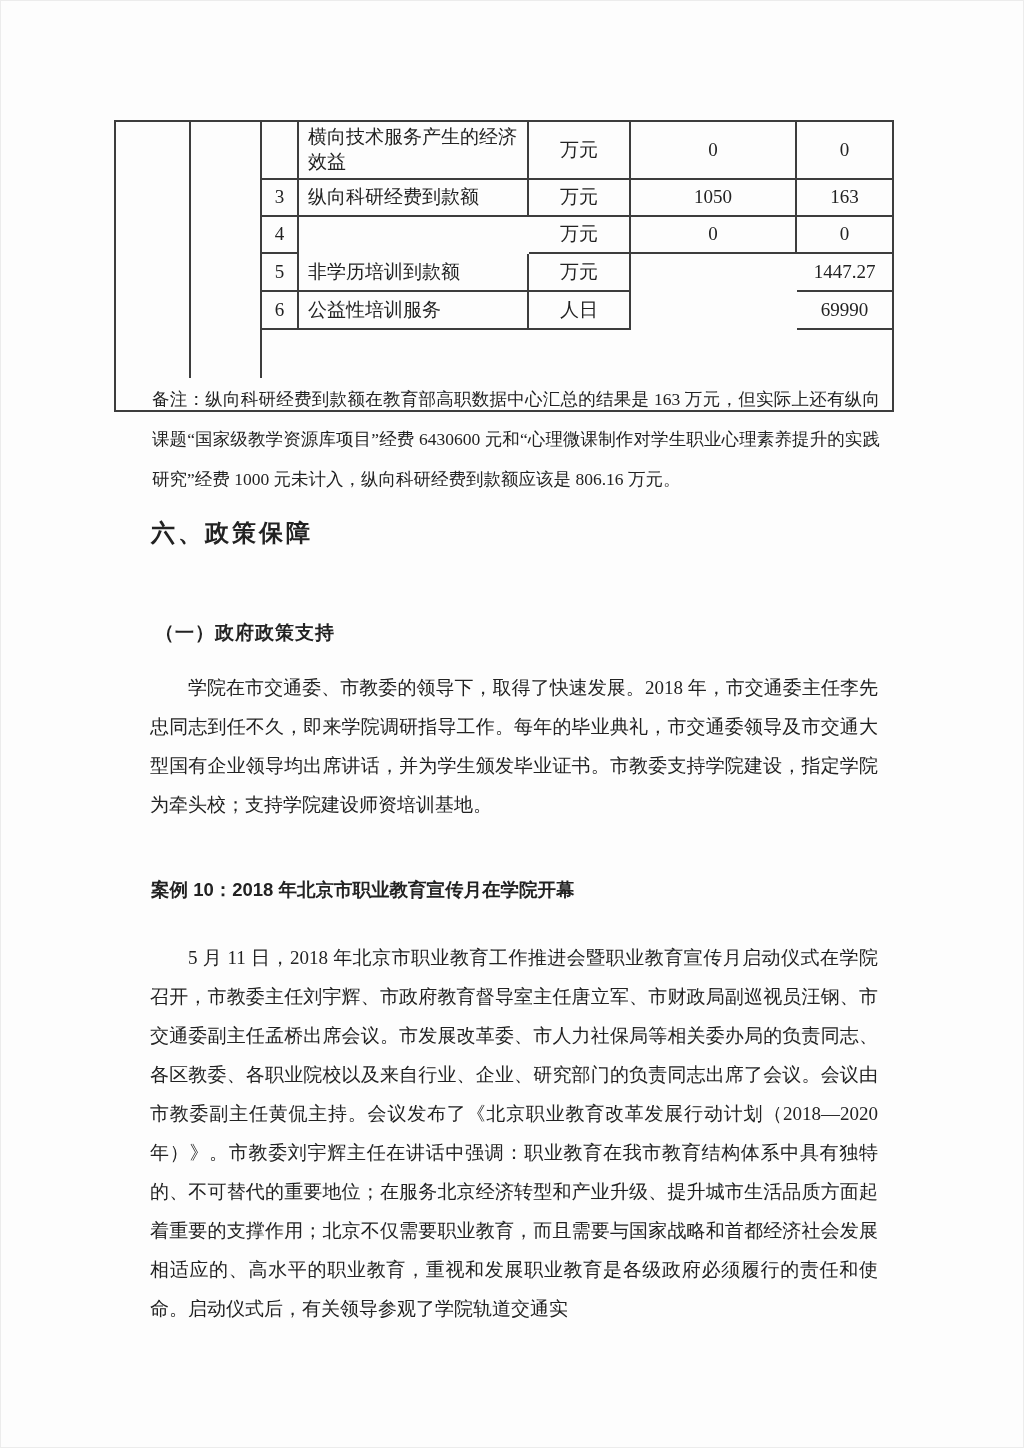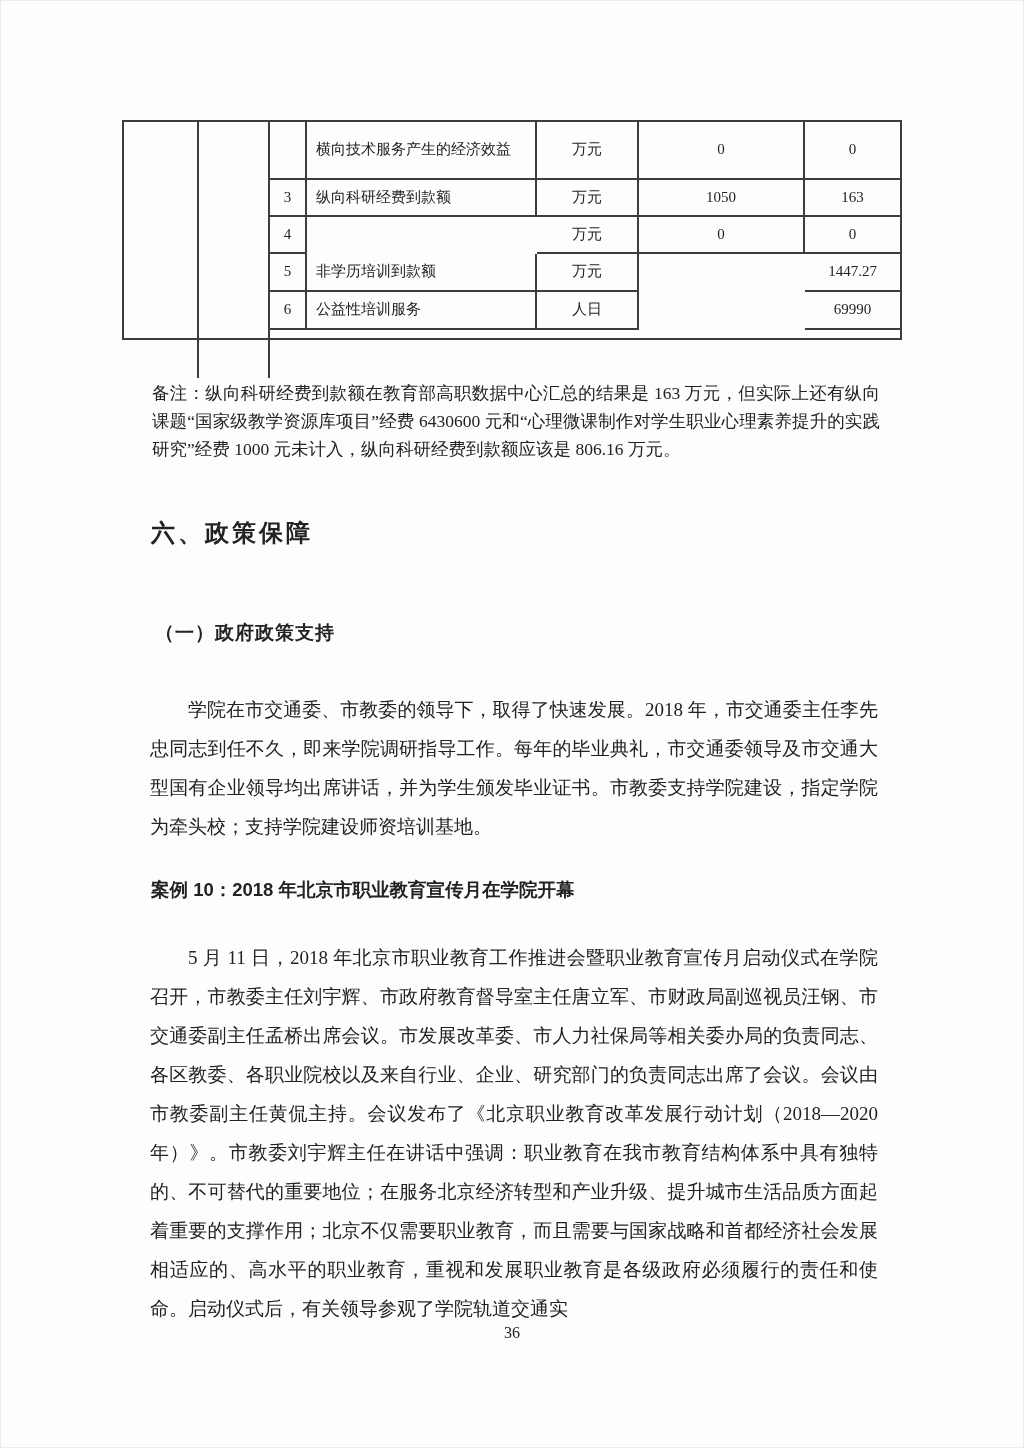--- a/index.html
+++ b/index.html
@@ -17,28 +17,28 @@
   .page{
     position:relative;
     width:1024px;height:1448px;
     background:var(--page-bg);
     box-shadow:inset 0 0 0 1px #ececec;
     overflow:hidden;
   }
 
   
   .tbl{
-    position:absolute;left:122px;top:120px;
-    width:780px;height:220px;
+    position:absolute;left:114px;top:120px;
+    width:780px;height:292px;
     box-sizing:border-box;
     border:2px solid var(--line);
     display:grid;
     grid-template-columns:75px 71px 37px 230px 102px 166px 95px;
     grid-template-rows:58px 37px 37px 38px 38px 48px;
-    font-size:15px;
+    font-size:19px;
     line-height:1.3;
   }
   .c{
     box-sizing:border-box;
     border-right:2px solid var(--line);
     border-bottom:2px solid var(--line);
     display:flex;align-items:center;justify-content:center;
     overflow:hidden;
   }
   .c.last-col{border-right:none;}
@@ -51,21 +51,21 @@
     border-right:none;border-bottom:none;
     display:block;
     padding:1px 0 0 10px;
     letter-spacing:2px;
     white-space:pre-wrap;
   }
 
   
   .note{
     position:absolute;left:152px;top:379px;width:728px;
-    font-size:17.5px;line-height:28px;
+    font-size:17.5px;line-height:40px;
     text-align:justify;margin:0;
   }
   .h-section{
     position:absolute;left:151px;top:517px;
     font-family:"Liberation Sans","DejaVu Sans",sans-serif;
     font-size:24px;font-weight:bold;letter-spacing:3px;margin:0;
   }
   .h-sub{
     position:absolute;left:155px;top:620px;
     font-family:"Liberation Sans","DejaVu Sans",sans-serif;
@@ -74,21 +74,21 @@
   .h-case{
     position:absolute;left:151px;top:877px;
     font-family:Liberation Sans, sans-serif;
     font-size:18.5px;font-weight:bold;margin:0;
   }
   .para{
     position:absolute;left:150px;width:728px;
     font-size:19px;line-height:39px;
     text-align:justify;text-indent:2em;margin:0;
   }
-  .p1{top:690px;}
+  .p1{top:668px;}
   .p2{top:938px;}
   .pagenum{
     position:absolute;left:0;top:1324px;width:1024px;
     text-align:center;font-size:16px;
   }
 </style>
 </head>
 <body>
 
 <div class="page">
@@ -134,15 +134,14 @@
 
   <h1 class="h-section">六、政策保障</h1>
   <h2 class="h-sub">（一）政府政策支持</h2>
 
   <p class="para p1">学院在市交通委、市教委的领导下，取得了快速发展。2018 年，市交通委主任李先忠同志到任不久，即来学院调研指导工作。每年的毕业典礼，市交通委领导及市交通大型国有企业领导均出席讲话，并为学生颁发毕业证书。市教委支持学院建设，指定学院为牵头校；支持学院建设师资培训基地。</p>
 
   <h3 class="h-case">案例 10：2018 年北京市职业教育宣传月在学院开幕</h3>
 
   <p class="para p2">5 月 11 日，2018 年北京市职业教育工作推进会暨职业教育宣传月启动仪式在学院召开，市教委主任刘宇辉、市政府教育督导室主任唐立军、市财政局副巡视员汪钢、市交通委副主任孟桥出席会议。市发展改革委、市人力社保局等相关委办局的负责同志、各区教委、各职业院校以及来自行业、企业、研究部门的负责同志出席了会议。会议由市教委副主任黄侃主持。会议发布了《北京职业教育改革发展行动计划（2018—2020 年）》。市教委刘宇辉主任在讲话中强调：职业教育在我市教育结构体系中具有独特的、不可替代的重要地位；在服务北京经济转型和产业升级、提升城市生活品质方面起着重要的支撑作用；北京不仅需要职业教育，而且需要与国家战略和首都经济社会发展相适应的、高水平的职业教育，重视和发展职业教育是各级政府必须履行的责任和使命。启动仪式后，有关领导参观了学院轨道交通实</p>
 
-  <div class="pagenum">36</div>
 
 </div>
 
 </body></html>

